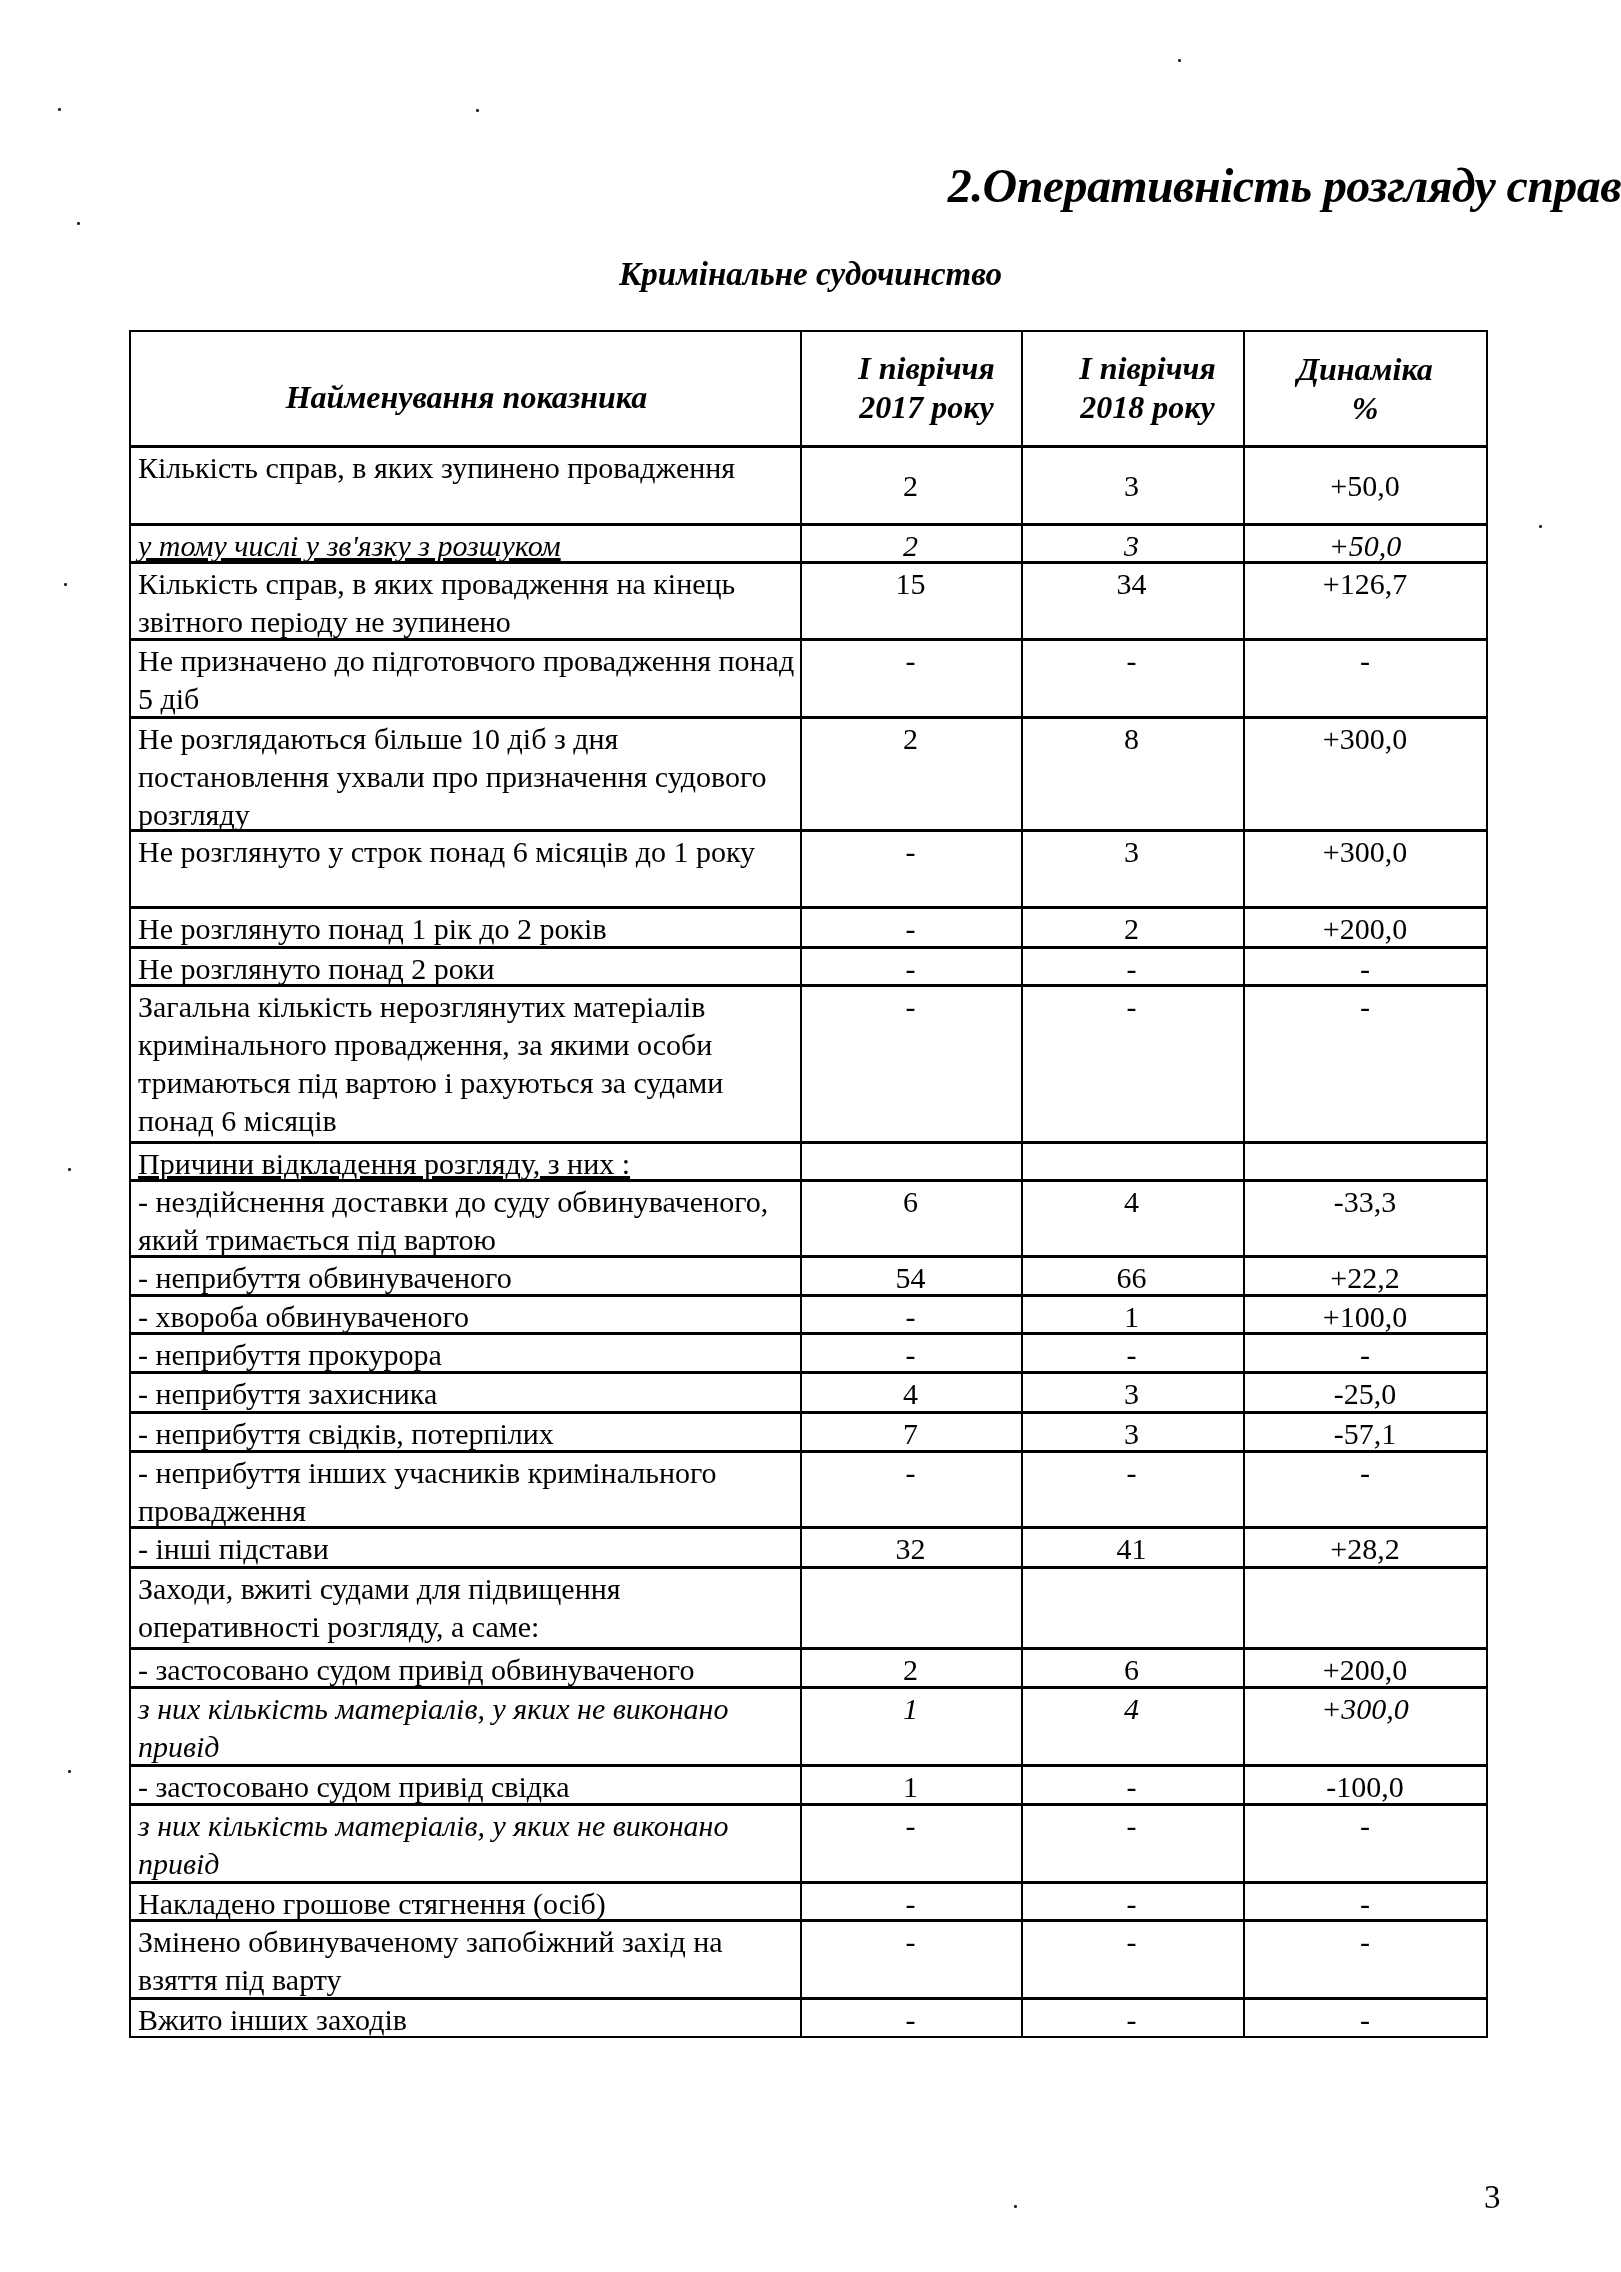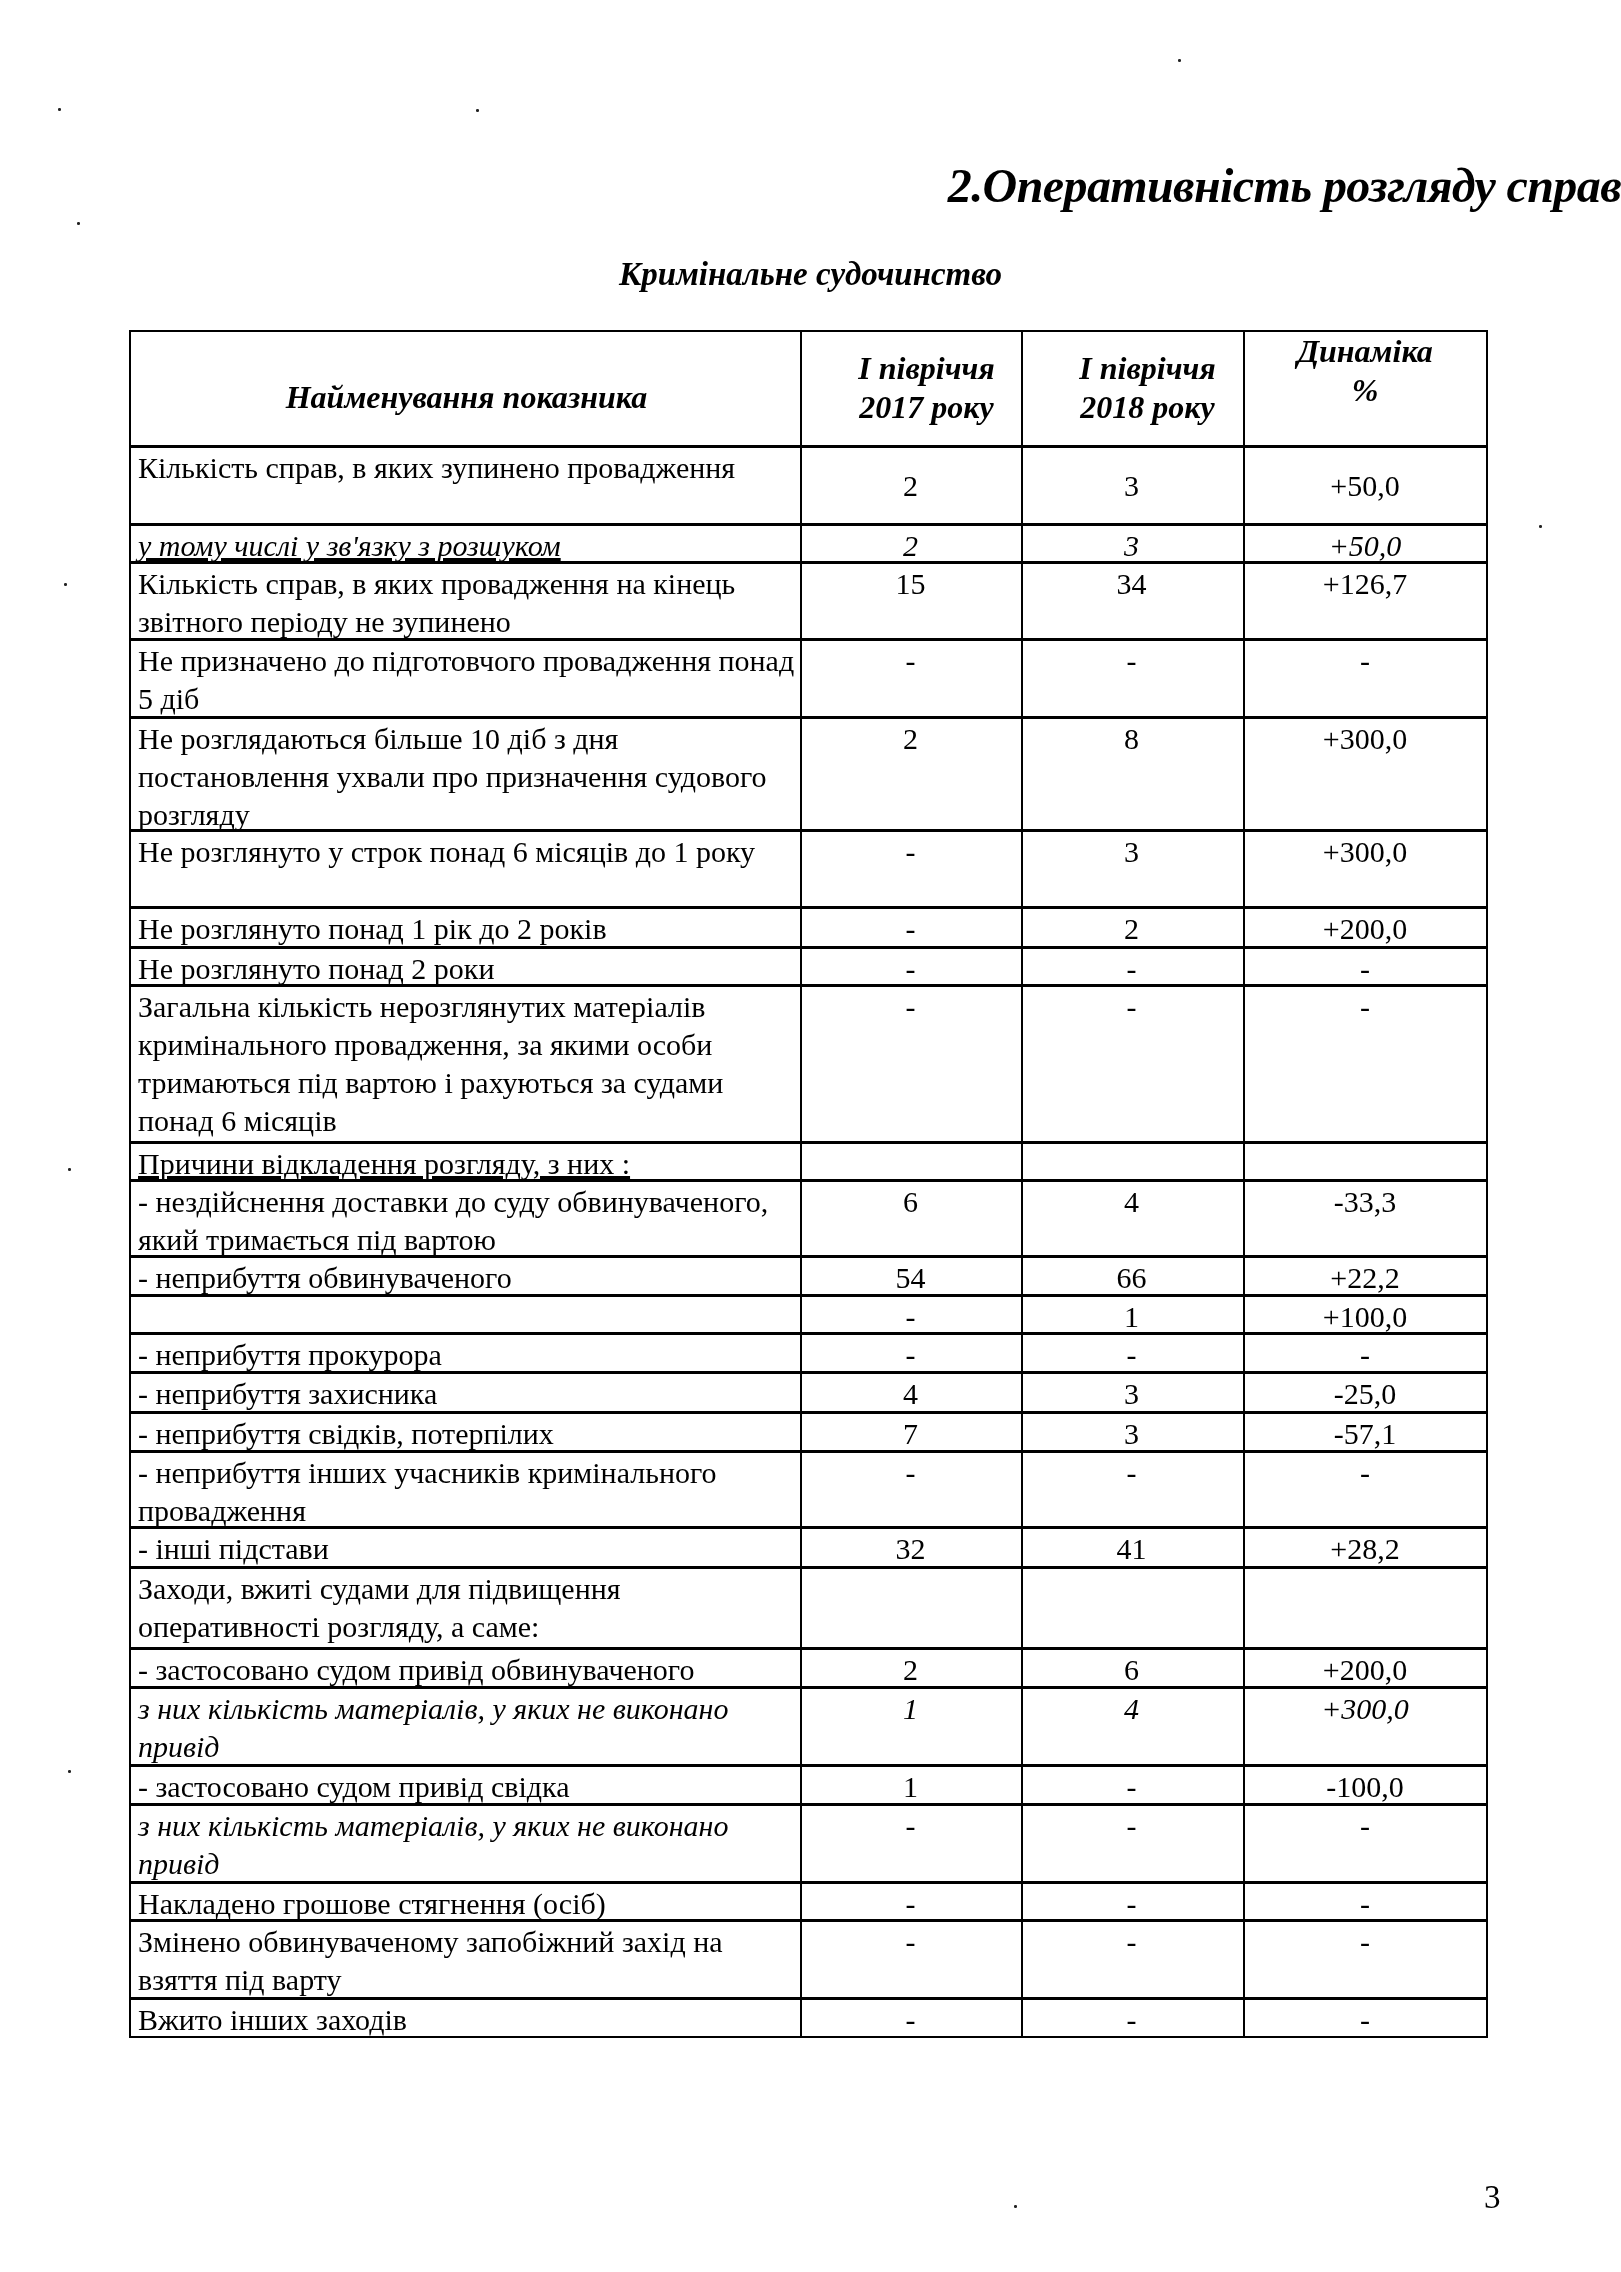--- a/index.html
+++ b/index.html
@@ -19,21 +19,21 @@
   .c1 { left:671px; width:221px; text-align:center; padding-top:1.3px; }
   .c2 { left:892px; width:221px; text-align:center; padding-top:1.3px; }
   .c3 { left:1113px; width:246px; text-align:center; padding-top:1.3px; }
   .vc { display:flex; align-items:center; justify-content:center; padding-top:0; }
   .it { font-style:italic; }
   .und { text-decoration:underline; }
   .bold { font-weight:normal; }
   .hdr { font-weight:bold; font-style:italic; font-size:32px; line-height:39px; }
   .hdr0 { left:9px; width:657px; display:flex; align-items:center; justify-content:center;margin-top:20px; }
   .hdr1 { display:flex; align-items:center; justify-content:center; text-align:center;padding-left:32px; }
-  .hdr3 { padding-top:2px; text-align:center; }
+  .hdr3 { padding-top:20px; text-align:center; }
   .pagenum { position:absolute; left:1484px; top:2179px; font-size:33px; }
   .speck { position:absolute; width:2.6px; height:2.6px; background:#222; border-radius:1.3px; }
 </style>
 </head>
 <body>
 
 <div class="title">2.Оперативність розгляду справ</div>
 <div class="subtitle">Кримінальне судочинство</div>
 
 <div class="table"></div>
@@ -139,20 +139,21 @@
 </div>
 
 <div class="row" style="top:1255px;height:39px">
   <div class="cell c0">- неприбуття обвинуваченого</div>
   <div class="cell c1">54</div>
   <div class="cell c2">66</div>
   <div class="cell c3">+22,2</div>
 </div>
 
 <div class="row" style="top:1294px;height:38px">
+  <div class="cell c0">- хвороба обвинуваченого</div>
   <div class="cell c1">-</div>
   <div class="cell c2">1</div>
   <div class="cell c3">+100,0</div>
 </div>
 
 <div class="row" style="top:1332px;height:39px">
   <div class="cell c0">- неприбуття прокурора</div>
   <div class="cell c1">-</div>
   <div class="cell c2">-</div>
   <div class="cell c3">-</div>

